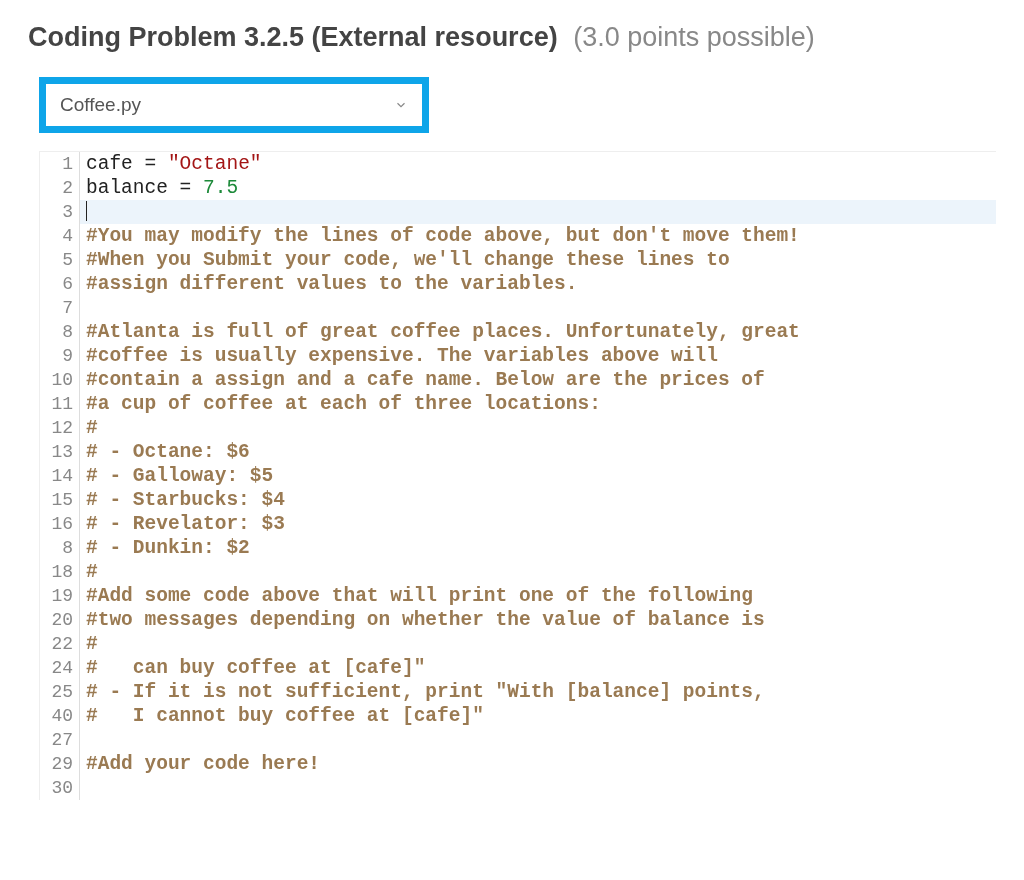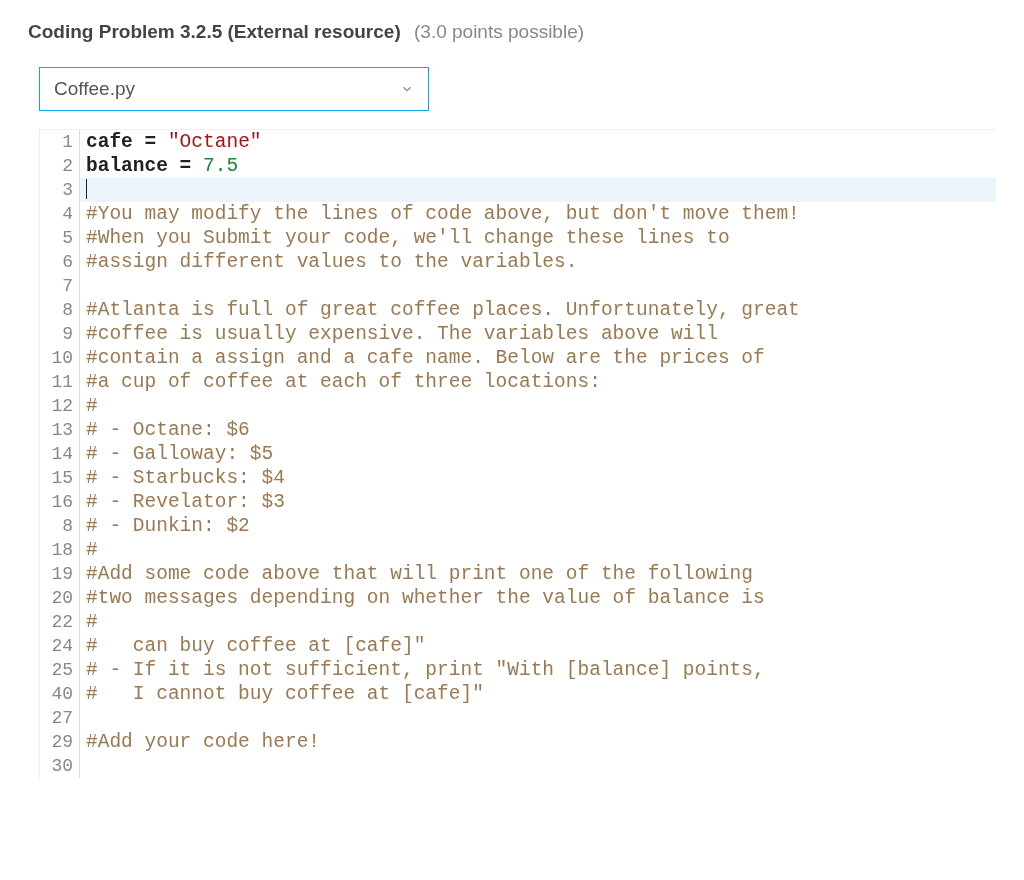--- a/index.html
+++ b/index.html
@@ -10,37 +10,37 @@
     body {
       font-family: -apple-system, BlinkMacSystemFont, "Segoe UI", Helvetica, Arial, sans-serif;
       background: #ffffff;
       padding: 20px 28px;
       width: 1024px;
     }
     .header {
       margin-bottom: 22px;
     }
     .title-line {
-      font-size: 19px;
+      font-size: 27px;
       line-height: 1.3;
     }
     .title-bold {
       font-weight: 700;
       color: #444444;
     }
     .title-points {
       font-weight: 400;
       color: #888888;
       margin-left: 8px;
     }
     .file-selector {
       display: inline-flex;
       align-items: center;
       justify-content: space-between;
-      border: 1px solid #0ea5e9;
+      border: 7px solid #0ea5e9;
       background: #ffffff;
       padding: 10px 14px;
       font-size: 19px;
       color: #555555;
       width: 390px;
       margin-left: 11px;
       margin-bottom: 18px;
       cursor: pointer;
     }
     .file-selector .chevron {
@@ -78,22 +78,22 @@
     .code {
       padding-left: 6px;
       flex: 1;
       color: #222222;
     }
     .line.active .code {
       background: #ecf4fb;
     }
     .tok-str { color: #a31515; }
     .tok-num { color: #1d8a3a; }
-    .tok-comment { color: #9a7a52; }
-    .tok-plain { color: #222222; font-weight: 700;}
+    .tok-comment { color: #9a7a52; font-weight: bold; }
+    .tok-plain { color: #222222; font-weight: 400;}
     .cursor {
       display: inline-block;
       width: 1px;
       height: 20px;
       background: #222222;
       vertical-align: middle;
       position: relative;
       top: -1px;
     }
   </style>

